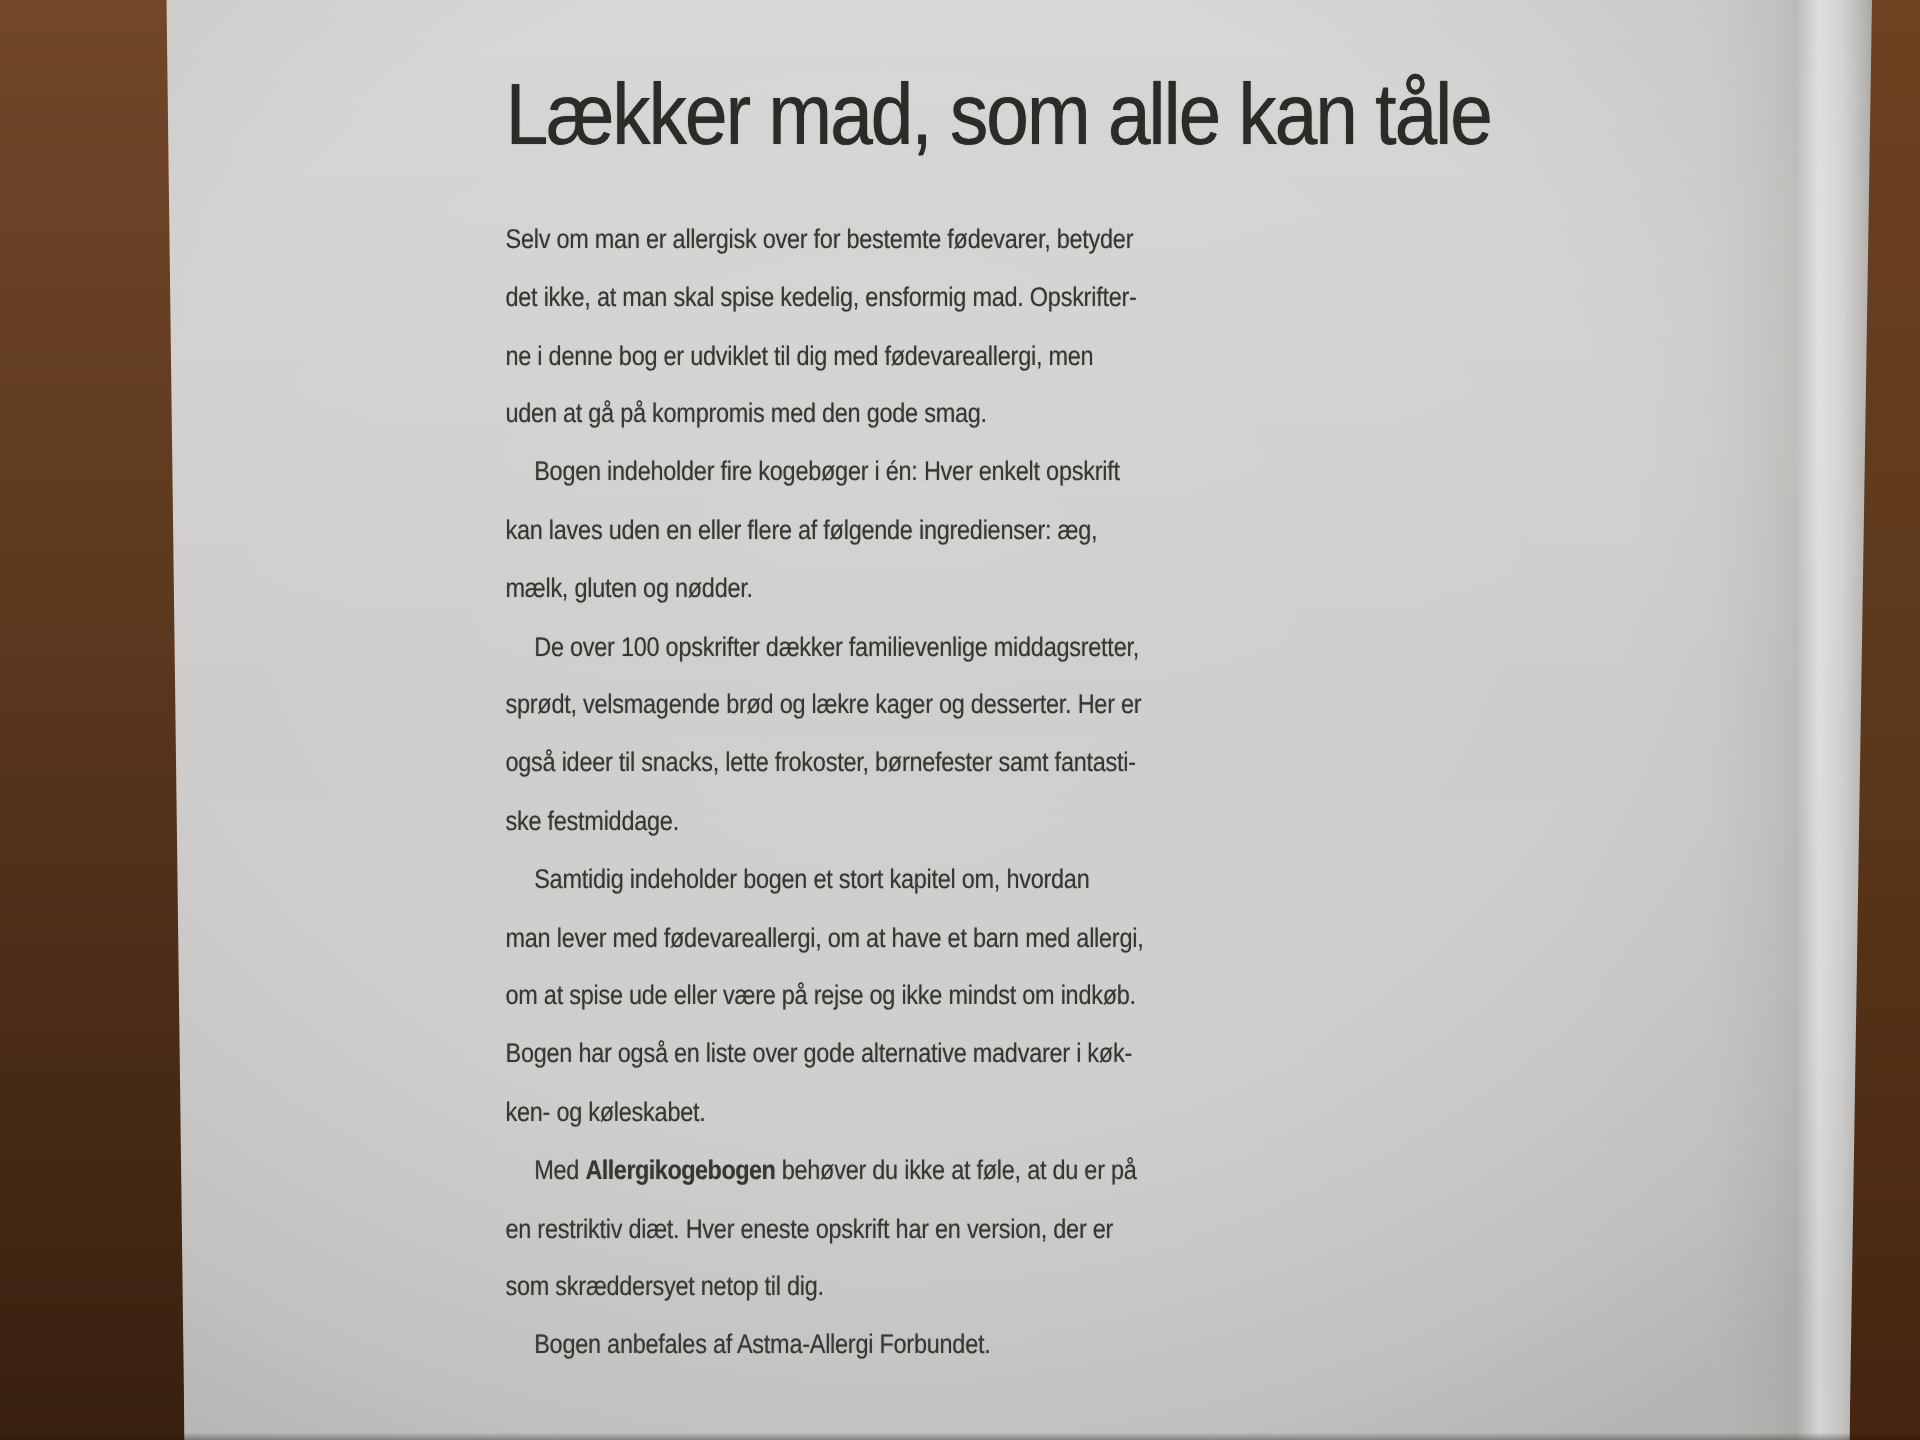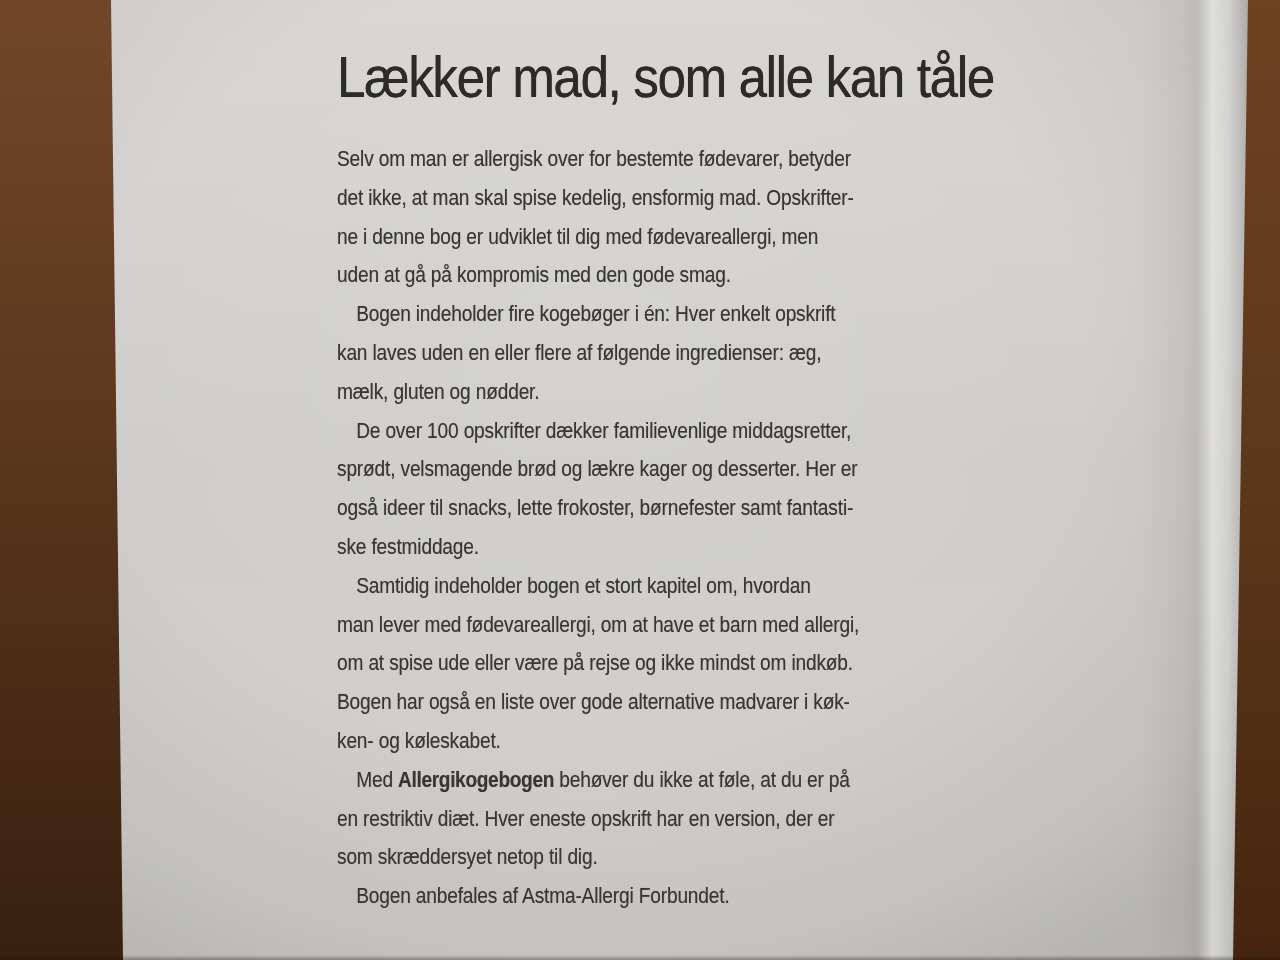--- a/index.html
+++ b/index.html
@@ -83,21 +83,21 @@
     transform-origin: 0 50%;
     text-shadow: 0.3px 0 0 currentColor, 0 0 1px rgba(44,43,40,0.35);
   }
 
   .text-block {
     position: absolute;
     left: 337px;
     top: 140px;
     width: 820px;
     color: var(--ink);
-    font-size: 22px;
+    font-size: 18px;
     letter-spacing: -0.2px;
   }
 
   .text-block .line {
     height: 38.8px;
     line-height: 38.8px;
     white-space: nowrap;
     transform: scaleX(0.87);
     transform-origin: 0 50%;
     text-shadow: 0 0 0.8px rgba(56,54,49,0.45);

